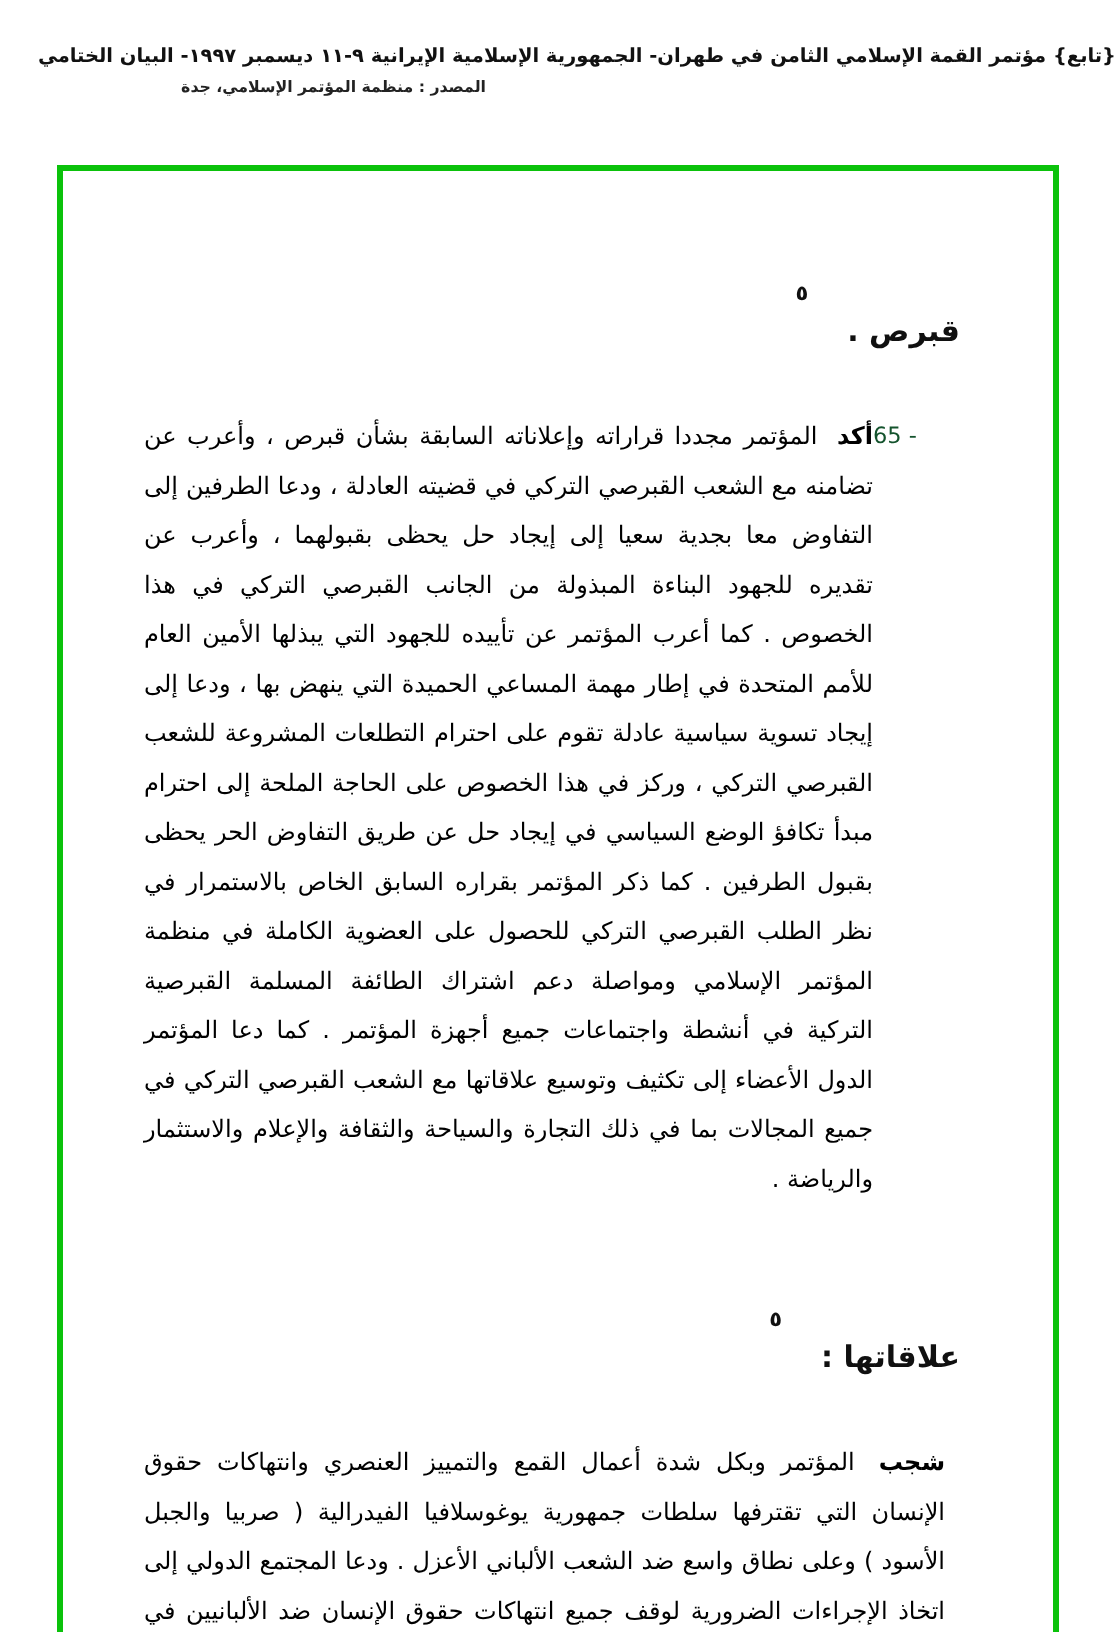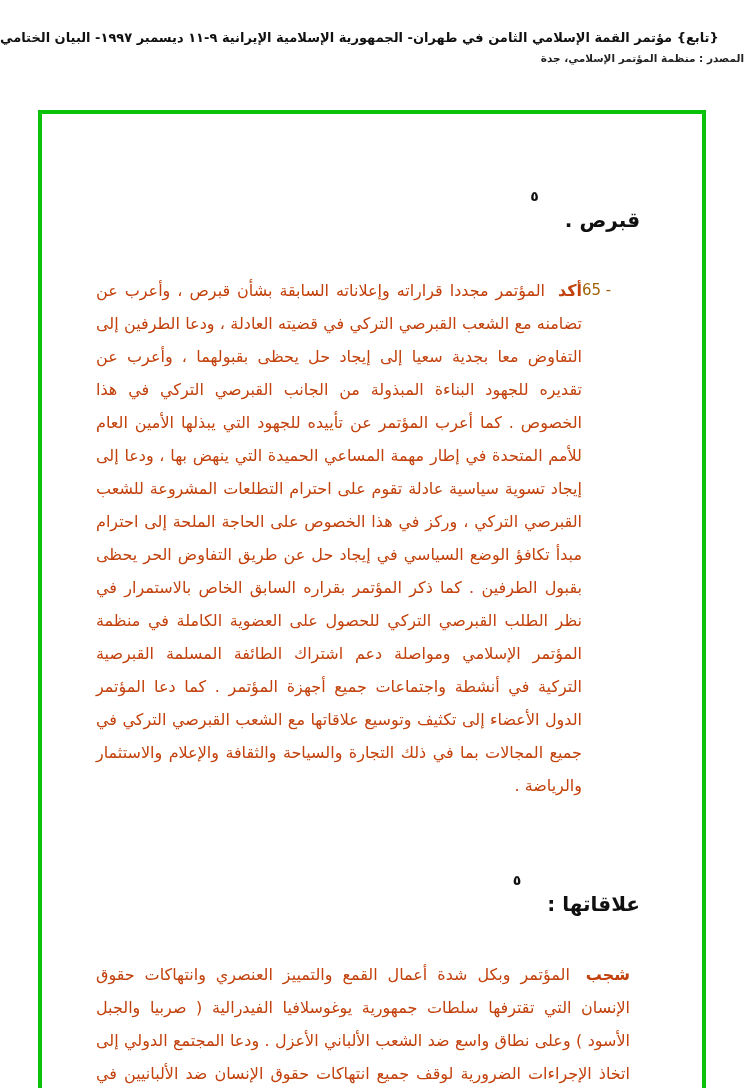--- a/index.html
+++ b/index.html
@@ -9,26 +9,26 @@
     margin: 0 auto;
     background: #ffffff;
     font-family: "DejaVu Sans", sans-serif;
     color: #161616;
     position: relative;
     overflow: hidden;
   }
   .page-header { padding-top: 30px; direction: rtl; }
   .header-line1 {
     font-size: 13px; font-weight: bold;
-    text-align: left; white-space: nowrap;
+    text-align: right; white-space: nowrap;
     color: #111;
   }
   .header-line2 {
     font-size: 10.5px; font-weight: bold;
-    text-align: right; 
+    text-align: right; padding-right: 420px;
     margin-top: 7px; white-space: nowrap;
     color: #222;
   }
   .green-box {
     margin: 46px auto 0;
     width: 668px;
     min-height: 926px;
     border: 4px solid #0bc20b;
     padding: 46px 0 36px;
     background: #fff;
@@ -43,27 +43,27 @@
   .section-title { font-size: 20px; direction: rtl; letter-spacing: 0.5px; margin-top: 48px; }
   .paragraph {
     display: flex; direction: rtl;
     padding: 0 72px 0 54px;
     margin-top: 42px;
   }
   .para-number {
     width: 48px; flex-shrink: 0;
     direction: ltr; text-align: left;
     font-size: 15px; line-height: 33px;
-    color: #a16207;
+    color: #14532d;
   }
   .para-text {
     flex: 1;
     font-size: 16px; line-height: 33px;
     text-align: justify;
-    color: #c2410c;
+    color: #000000;
   }
   .lead { font-weight: bold; margin-left: 6px; }
 </style>
 </head>
 <body>
 
 <header class="page-header">
   <div class="header-line1">{تابع} مؤتمر القمة الإسلامي الثامن في طهران- الجمهورية الإسلامية الإيرانية ٩-١١ ديسمبر ١٩٩٧- البيان الختامي</div>
   <div class="header-line2">المصدر : منظمة المؤتمر الإسلامي، جدة</div>
 </header>

